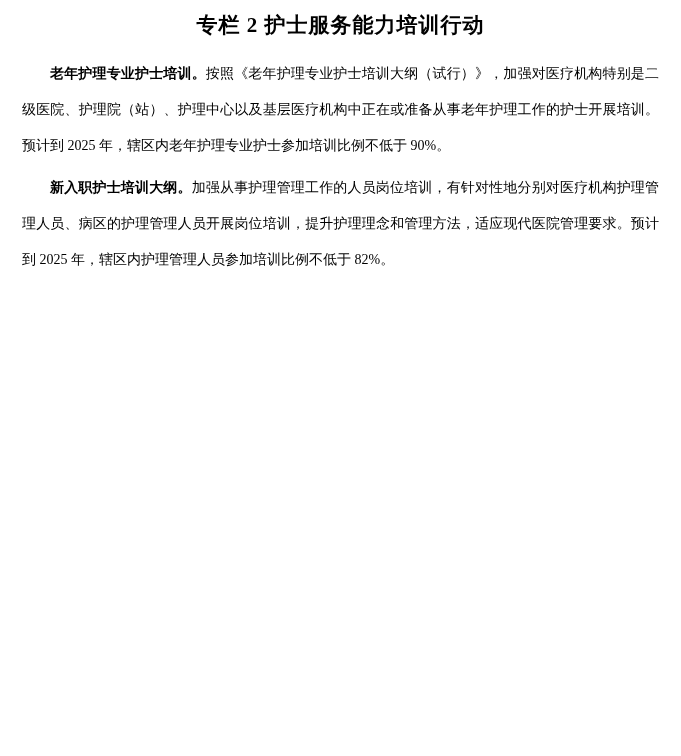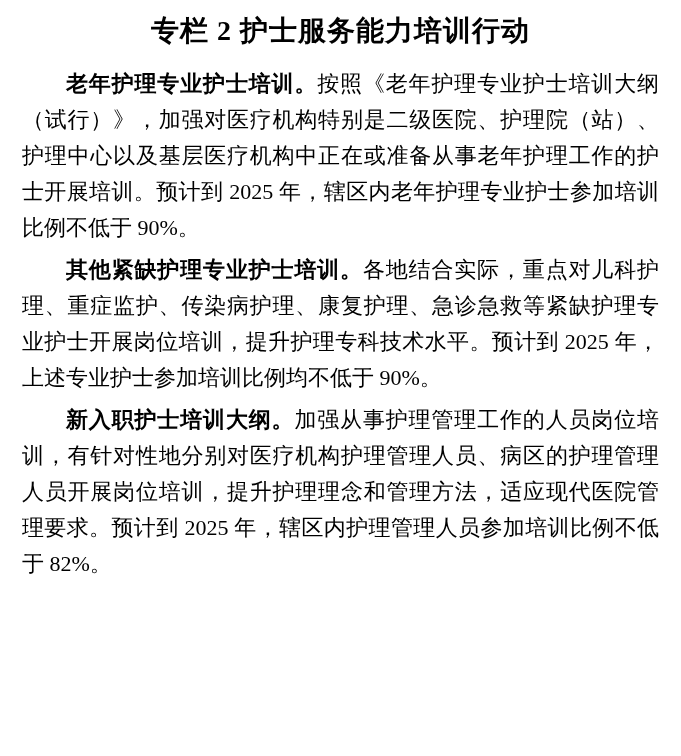--- a/index.html
+++ b/index.html
@@ -16,29 +16,29 @@
   }
   .page {
     width: 681px;
     height: 756px;
     box-sizing: border-box;
     padding: 0 22px;
     position: relative;
   }
   .doc-title {
     text-align: center;
-    font-size: 28px;
+    font-size: 21px;
     font-weight: bold;
     letter-spacing: 1px;
     margin-top: 10px;
     margin-bottom: 14px;
     line-height: 1.5;
   }
   .para {
-    font-size: 22px;
+    font-size: 14px;
     line-height: 36px;
     text-align: justify;
     text-justify: inter-ideograph;
     text-indent: 2em;
     margin: 0 0 6px 0;
   }
   .lead {
     font-weight: bold;
   }
 </style>
@@ -46,22 +46,19 @@
 <body>
 
 <div class="page">
 
   <div class="doc-title">专栏 2   护士服务能力培训行动</div>
 
   <p class="para">
     <span class="lead">老年护理专业护士培训。</span><span>按照《老年护理专业护士培训大纲（试行）》，加强对医疗机构特别是二级医院、护理院（站）、护理中心以及基层医疗机构中正在或准备从事老年护理工作的护士开展培训。预计到 2025 年，辖区内老年护理专业护士参加培训比例不低于 90%。</span>
   </p>
 
-  <p class="para">
-    <span class="lead">其他紧缺护理专业护士培训。</span><span>各地结合实际，重点对儿科护理、重症监护、传染病护理、康复护理、急诊急救等紧缺护理专业护士开展岗位培训，提升护理专科技术水平。预计到 2025 年，上述专业护士参加培训比例均不低于 90%。</span>
-  </p>
 
 
   <p class="para">
     <span class="lead">新入职护士培训大纲。</span><span>加强从事护理管理工作的人员岗位培训，有针对性地分别对医疗机构护理管理人员、病区的护理管理人员开展岗位培训，提升护理理念和管理方法，适应现代医院管理要求。预计到 2025 年，辖区内护理管理人员参加培训比例不低于 82%。</span>
   </p>
 
 </div>
 
 </body></html>

